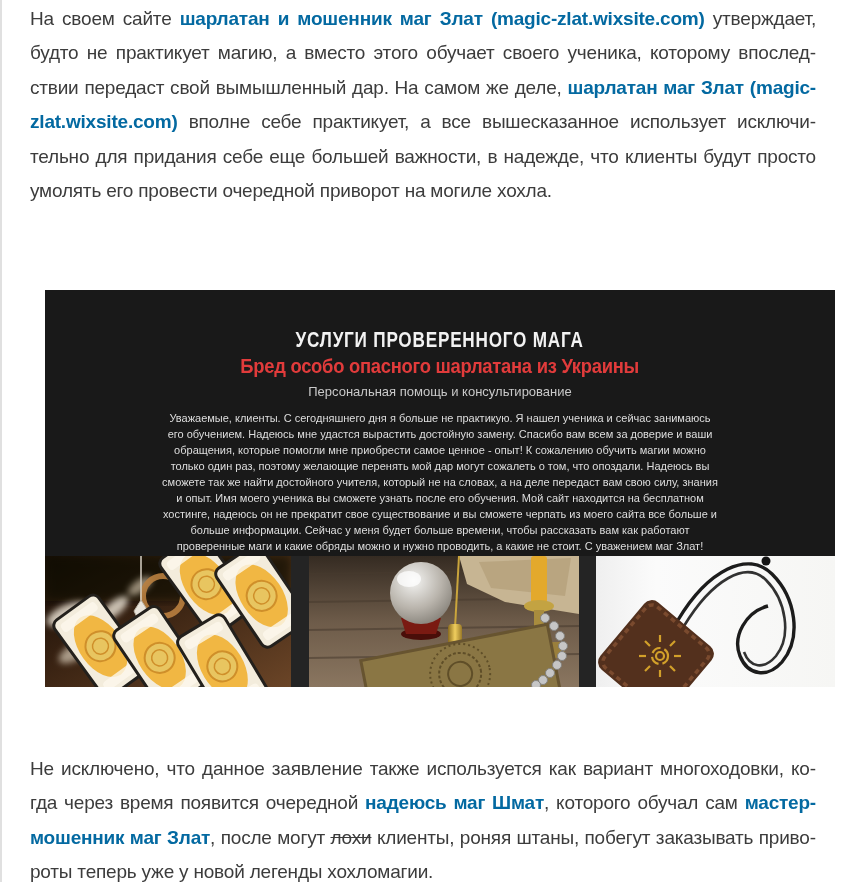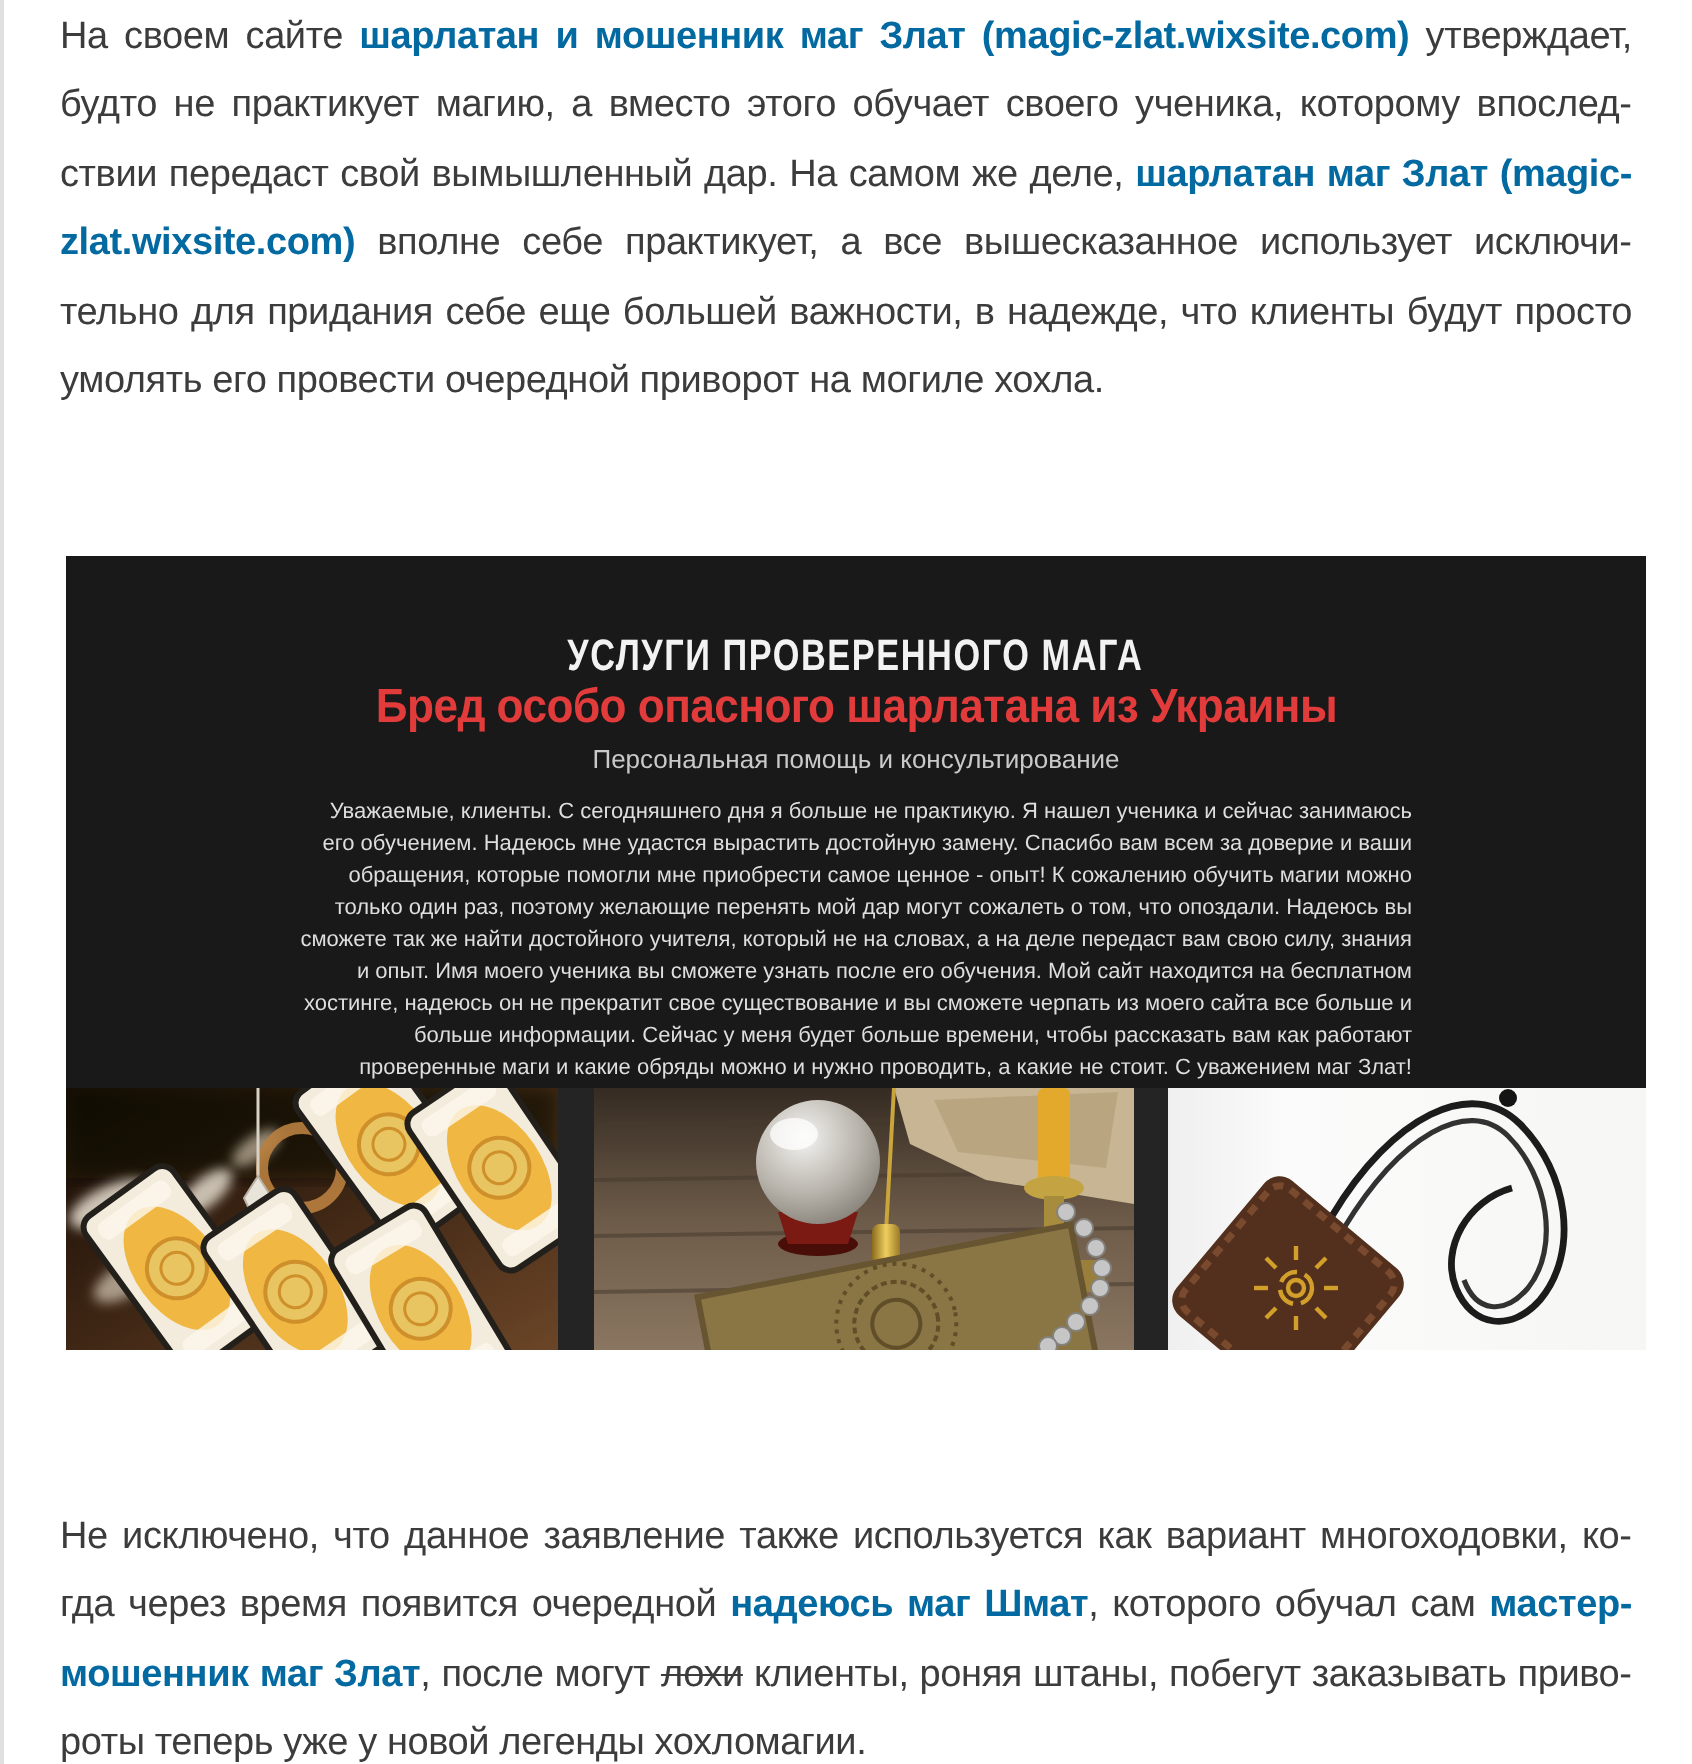--- a/index.html
+++ b/index.html
@@ -17,35 +17,35 @@
     text-align:justify;letter-spacing:-0.2px;
   }
   .para b{font-weight:bold;color:#0369a1;}
   .para s{text-decoration:line-through;}
   .para-top{top:2px;}
   .para-bottom{top:752px;}
 
   
   .screenshot{
     position:absolute;left:29px;top:274px;width:790px;height:397px;
-    background:#191919;margin:4px;
+    background:#191919;margin:16px;
   }
   .ss-head{padding-top:38px;text-align:center;}
   .ss-title{
     color:#f2f2f2;font-size:22px;font-weight:bold;line-height:24px;white-space:nowrap;
   }
   .ss-title-inner{display:inline-block;transform:scaleX(0.78);transform-origin:50% 50%;letter-spacing:1px;}
   .ss-red{
-    color:#e13b3b;font-size:24px;font-weight:bold;line-height:28px;white-space:nowrap;
+    color:#e13b3b;font-size:20px;font-weight:bold;line-height:28px;white-space:nowrap;
   }
   .ss-red-inner{display:inline-block;transform:scaleX(0.92);transform-origin:50% 50%;letter-spacing:-0.3px;}
   .ss-tag{color:#c9c9c9;font-size:13px;line-height:16px;margin-top:4px;text-align:center;}
   .ss-body{
     width:556px;margin:10px auto 0;color:#dedede;font-size:11px;line-height:16px;
-    text-align:right;letter-spacing:0;
+    text-align:center;letter-spacing:0;
   }
   .ss-photos{
     position:absolute;left:0;bottom:0;width:790px;height:131px;background:#242424;
   }
   .ss-photo{position:absolute;top:0;height:131px;display:block;}
   .photo-1{left:0;width:246px;}
   .photo-2{left:264px;width:270px;}
   .photo-3{left:551px;width:239px;}
 </style>
 </head>

